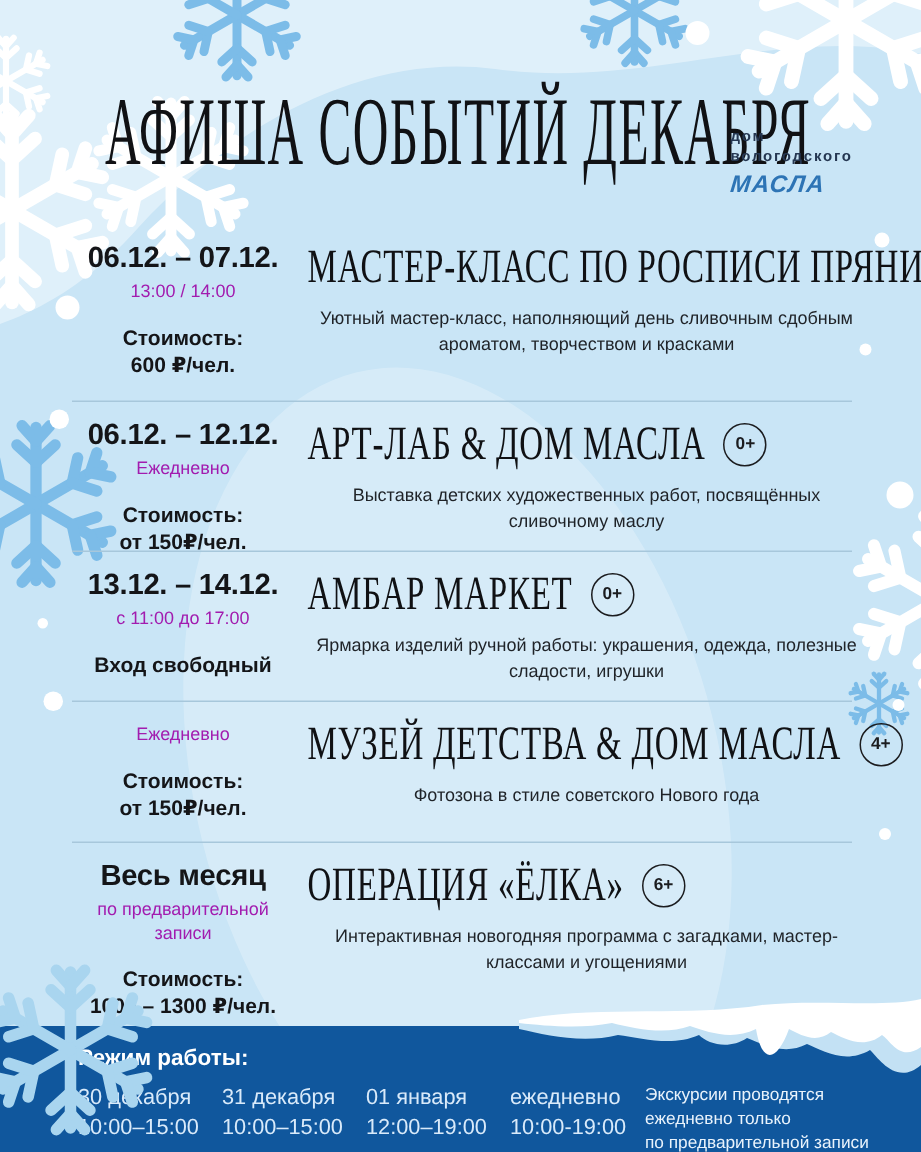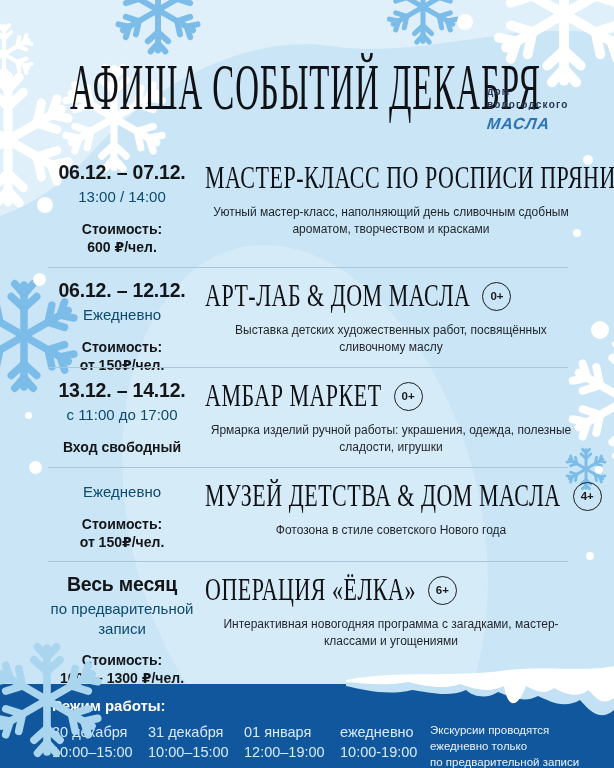--- a/index.html
+++ b/index.html
@@ -26,21 +26,21 @@
   .logo-small{font-size:10px;font-weight:700;letter-spacing:1.2px;color:#253752;text-transform:lowercase;}
   .logo-main{margin-top:3px;font-size:16px;font-weight:700;font-style:italic;color:#2d74b5;letter-spacing:1px;transform:skewX(-6deg);}
 
   
   .events{position:absolute;left:0;top:150px;width:614px;z-index:3;}
   .event{position:relative;padding-top:11px;box-sizing:border-box;text-align:center;}
   .event.divided::after{content:"";position:absolute;left:48px;right:46px;bottom:0;height:1px;background:#a7c7db;}
   .ev1{height:118px;}.ev2{height:100px;}.ev3{height:100px;}.ev4{height:94px;}.ev5{height:122px;}
   .ev-left{position:absolute;left:48px;top:11px;width:148px;}
   .ev-date{font-size:19.5px;font-weight:700;color:#141518;letter-spacing:-0.2px;}
-  .ev-sub{margin-top:3px;font-size:15px;color:#0c4a6e;line-height:1.3;}
+  .ev-sub{margin-top:3px;font-size:12px;color:#a21caf;line-height:1.3;}
   .ev-pricelabel{margin-top:13px;font-size:14px;font-weight:700;color:#141518;line-height:1.3;}
   .ev-price{font-size:14px;font-weight:700;color:#141518;line-height:1.3;}
   .ev-right{margin-left:205px;margin-right:36px;}
   .ev-title-row{display:flex;align-items:center;gap:12px;height:34px;}
   .ev-title{font-family:"Liberation Serif","DejaVu Serif",serif;font-weight:500;color:#101114;
     font-size:22px;letter-spacing:0.5px;white-space:nowrap;transform:scaleY(1.45);transform-origin:left center;}
   .age-badge{flex:0 0 auto;width:27px;height:27px;border:1.6px solid #1b1c1f;border-radius:50%;
     display:flex;align-items:center;justify-content:center;font-size:11.5px;font-weight:700;color:#1b1c1f;background:transparent;}
   .ev-desc{margin-top:9px;font-size:12px;line-height:1.42;color:#1f2328;max-width:372px;}
 

